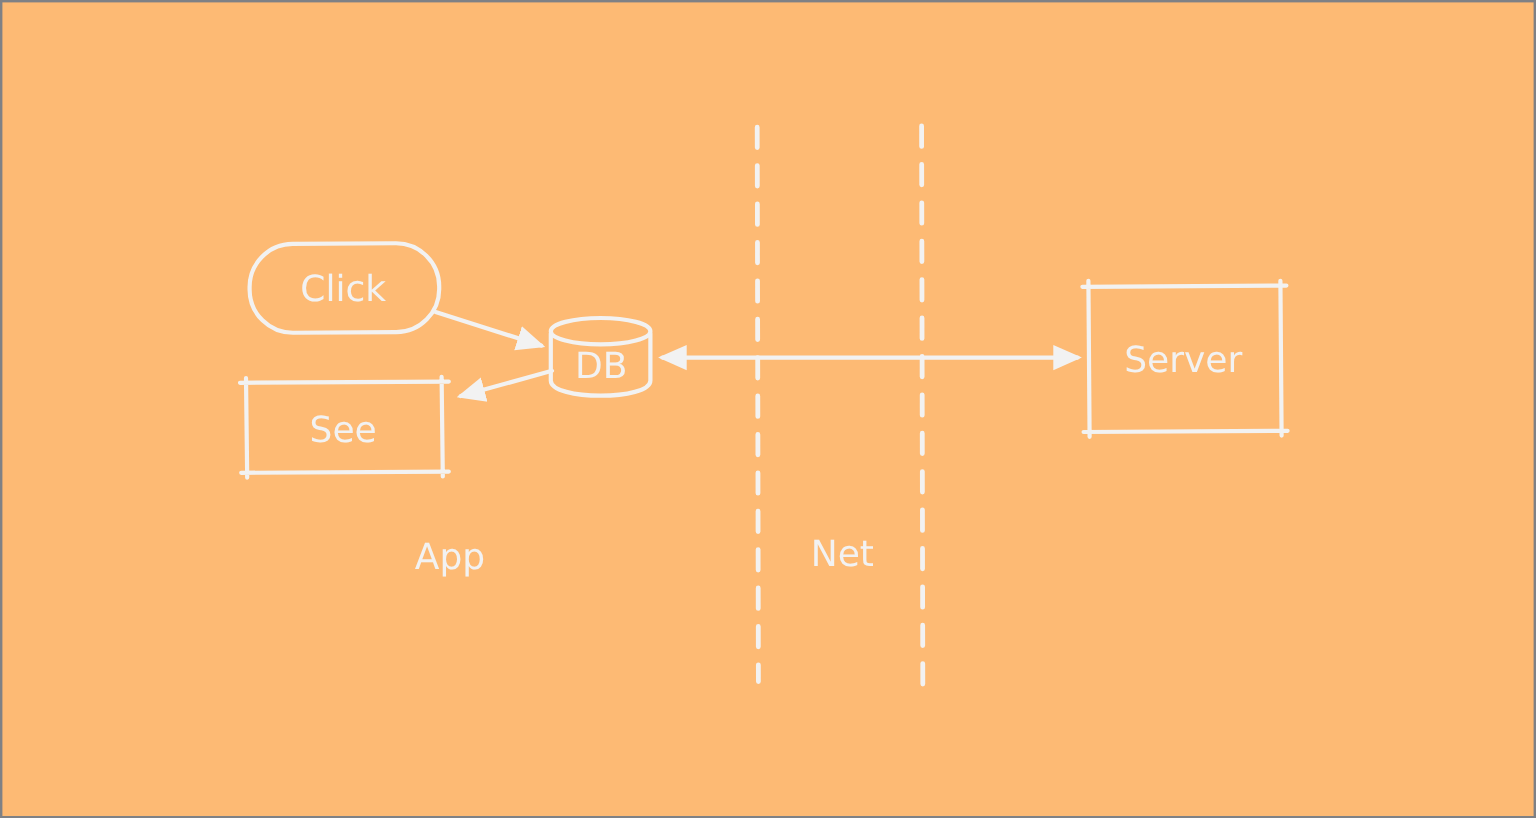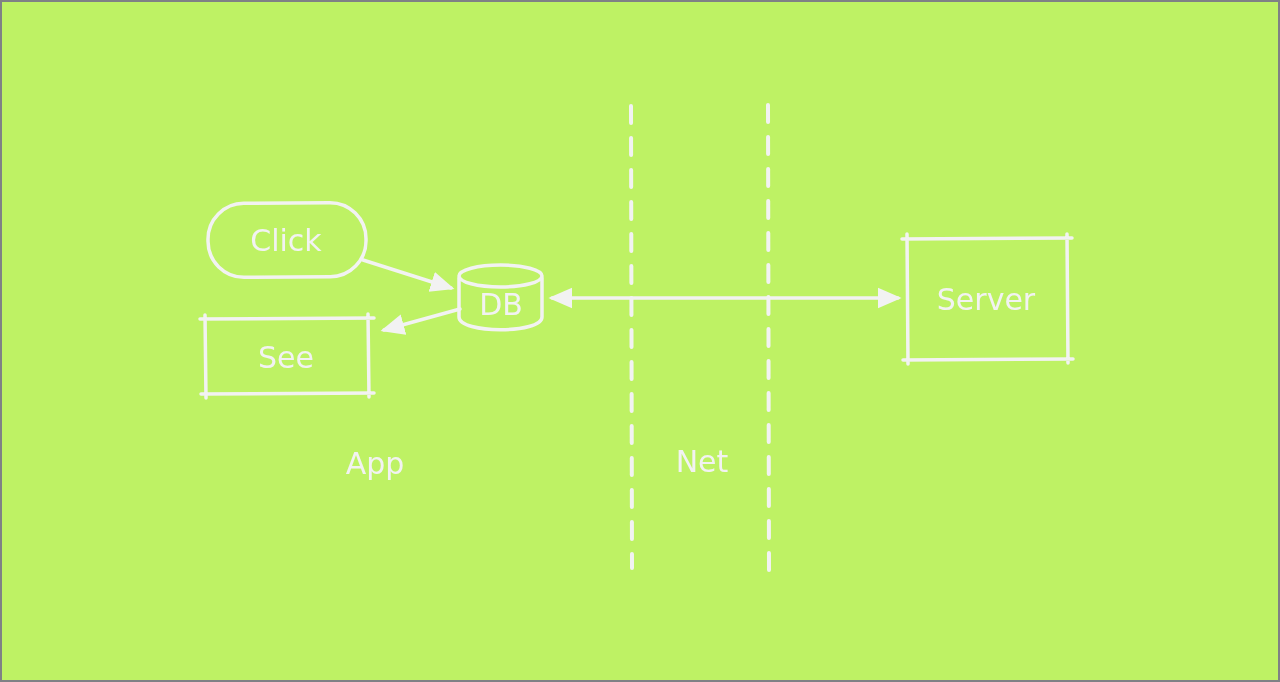--- a/index.html
+++ b/index.html
@@ -9,21 +9,21 @@
     height: 682px;
     overflow: hidden;
     background: #4a4b4e;
   }
   .canvas {
     position: absolute;
     left: 0; top: 0;
     width: 1276px;
     height: 678px;
     border: 2px solid #7f8185;
-    background: #bef264;
+    background: #fdba74;
   }
   svg { display: block; }
   .node-shape {
     fill: none;
     stroke: #f2f2f2;
     stroke-width: 3.5;
     stroke-linecap: round;
     stroke-linejoin: round;
   }
   .edge-line {

